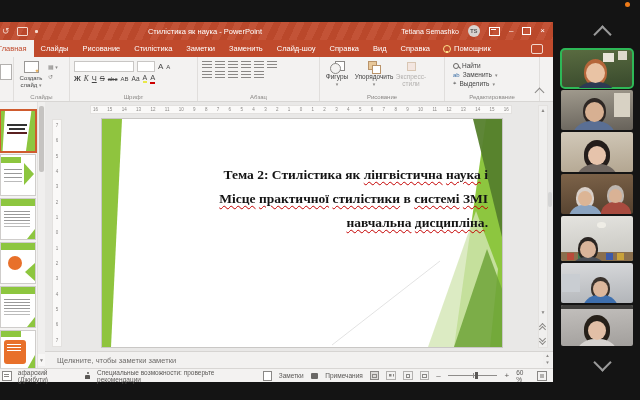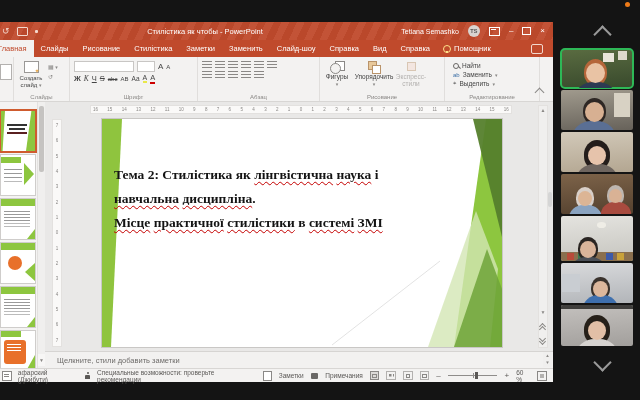--- a/index.html
+++ b/index.html
@@ -77,21 +77,21 @@
   .tscroll .da{position:absolute;left:0;bottom:2px;width:7px;height:12px;background:#f7f6f5;color:#8a8886;font-size:5px;text-align:center;line-height:12px;}
   .editor{flex:1;position:relative;background:#e9e8e7;}
   .h-ruler{position:absolute;left:45px;top:3px;width:422px;height:9px;background:#faf9f8;border:1px solid #e3e1df;
     display:flex;justify-content:space-between;align-items:center;padding:0 2px;box-sizing:border-box;}
   .h-ruler span{font-size:4.5px;color:#8a8886;}
   .v-ruler{position:absolute;left:7px;top:17px;width:10px;height:228px;background:#faf9f8;border:1px solid #e3e1df;
     display:flex;flex-direction:column;justify-content:space-between;align-items:center;padding:3px 0;box-sizing:border-box;}
   .v-ruler span{font-size:4.5px;color:#8a8886;}
   .slide{position:absolute;left:57px;top:17px;width:400px;height:228px;background:#fff;box-shadow:0 0 0 1px #c9c7c5;}
   .slide svg{position:absolute;inset:0;}
-  .slide-title{position:absolute;left:12px;right:14px;top:44px;text-align:left;
+  .slide-title{position:absolute;left:12px;right:14px;top:44px;text-align:right;
     font-family:"Liberation Serif",serif;font-weight:bold;font-size:13.5px;line-height:24px;color:#141414;}
   .missp{text-decoration-line:underline;text-decoration-style:wavy;text-decoration-color:#c40000;
     text-decoration-thickness:1px;text-underline-offset:2px;}
   .v-scroll{position:absolute;left:493px;top:3px;width:10px;height:243px;background:#f0efee;border:1px solid #e3e1df;box-sizing:border-box;}
   .v-scroll .ua,.v-scroll .daa{position:absolute;left:0;width:8px;text-align:center;font-size:5px;color:#8a8886;line-height:9px;}
   .v-scroll .ua{top:0;} .v-scroll .daa{top:202px;}
   .dbl{position:absolute;left:1px;width:6px;height:6px;}
   .dbl i,.dbl b{position:absolute;left:0;width:4px;height:4px;border-left:1.5px solid #8a8886;border-top:1.5px solid #8a8886;}
   .dbl.up i{transform:rotate(45deg);top:0;} .dbl.up b{transform:rotate(45deg);top:3px;}
   .dbl.down i{transform:rotate(225deg);top:0;} .dbl.down b{transform:rotate(225deg);top:3px;}
@@ -141,21 +141,21 @@
 <div class="stage">
 
   <div class="ppt">
 
     <div class="titlebar">
       <div class="qat">
         <span>↺</span>
         <span class="scr"></span>
         <span class="dot"></span>
       </div>
-      <div class="tb-title">Стилістика як чтобы  -  PowerPoint</div>
+      <div class="tb-title">Стилістика як наука  -  PowerPoint</div>
       <div class="tb-right">
         <span class="tb-user">Tetiana Semashko</span>
         <span class="tb-avatar">TS</span>
         <span class="ribbox"></span>
         <span class="tb-ctl">–</span>
         <span class="tb-box"></span>
         <span class="tb-ctl">×</span>
       </div>
     </div>
 
@@ -376,38 +376,38 @@
           <svg viewBox="0 0 400 228">
             <polygon points="0,0 20,0 9,228 0,228" fill="#8fc43e"></polygon>
             <polygon points="384,0 400,0 400,228 352,228" fill="#8dc63f"></polygon>
             <polygon points="371,0 400,0 400,118" fill="#55802c" opacity="0.95"></polygon>
             <polygon points="326,228 374,92 396,150 388,228" fill="#d3e6b4" opacity="0.8"></polygon>
             <polygon points="352,228 385,130 400,170 400,228" fill="#6fa33a" opacity="0.85"></polygon>
             <line x1="230" y1="226" x2="338" y2="142" stroke="#cfcfcf" stroke-width="0.6"></line>
           </svg>
           <div class="slide-title" id="slide-title">
               <div><span>Тема 2: Стилістика як </span><span class="missp">лінгвістична</span><span> </span><span class="missp">наука</span><span> і</span></div>
+              <div><span class="missp">Місце</span><span> </span><span class="missp">практичної</span><span> </span><span class="missp">стилістики</span><span> в </span><span class="missp">системі</span><span> </span><span class="missp">ЗМІ</span></div>
               <div><span class="missp">навчальна</span><span> </span><span class="missp">дисципліна</span><span>.</span></div>
-              <div><span class="missp">Місце</span><span> </span><span class="missp">практичної</span><span> </span><span class="missp">стилістики</span><span> в </span><span class="missp">системі</span><span> </span><span class="missp">ЗМІ</span></div>
             </div>
         </div>
         <div class="v-scroll">
           <div class="ua">▲</div>
           <div class="daa">▼</div>
           <div class="dbl up" style="top:218px;">
               <i></i>
               <b></b>
             </div>
           <div class="dbl down" style="top:230px;">
               <i></i>
               <b></b>
             </div>
         </div>
         <div class="notes">
-          <span>Щелкните, стили добавить заметки</span>
+          <span>Щелкните, чтобы заметки заметки</span>
           <span class="notes-scroll">▲<br>▼</span>
         </div>
       </div>
     </div>
 
     <div class="statusbar">
       <span class="spell-ic"></span>
       <span>афарский (Джибути)</span>
       <span class="a11y-ic"></span>
       <span>Специальные возможности: проверьте рекомендации</span>

